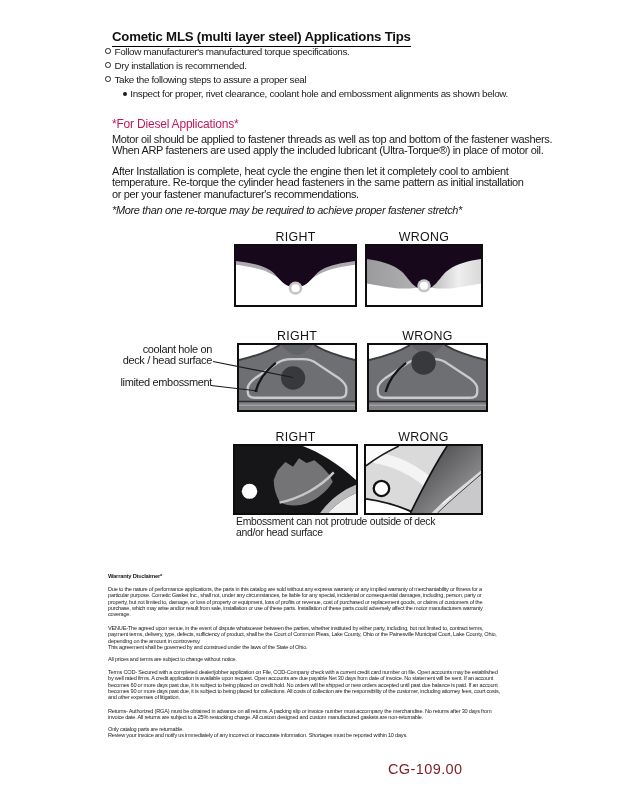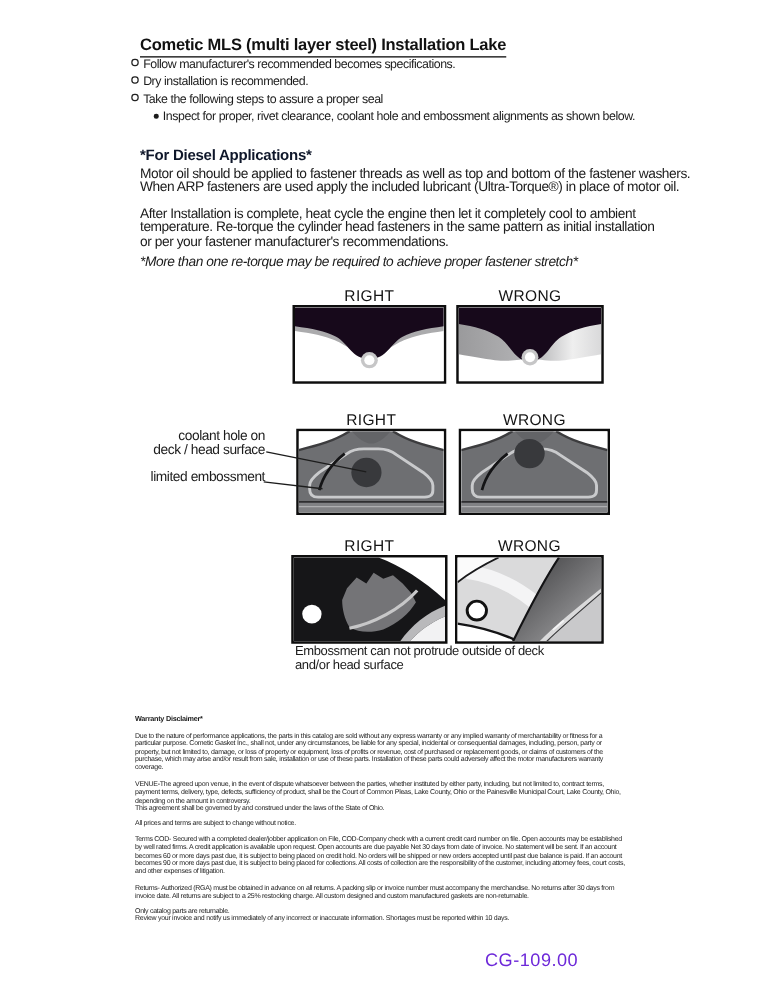--- a/index.html
+++ b/index.html
@@ -9,43 +9,43 @@
   .pre{white-space:pre-line;}
   .page-title{font-size:13.2px;font-weight:bold;letter-spacing:-0.2px;color:#111;
               border-bottom:1.6px solid #000;padding-bottom:2px;display:inline-block;}
   .bullets{font-size:9.9px;letter-spacing:-0.35px;line-height:14px;}
   .bullet-line{white-space:nowrap;}
   .sub{padding-left:18px;}
   .ring{display:inline-block;width:3.5px;height:3.5px;border:1px solid #222;border-radius:50%;
         margin-right:4px;vertical-align:1.5px;}
   .dot{display:inline-block;width:3.8px;height:3.8px;background:#1b1b1b;border-radius:50%;
        margin-right:3.5px;vertical-align:1.5px;}
-  .sec-heading{font-size:12px;font-weight:bold;letter-spacing:-0.2px;color:#0f172a;}
+  .sec-heading{font-size:12px;font-weight:normal;letter-spacing:-0.2px;color:#be185d;}
   .body-text{font-size:11px;letter-spacing:-0.35px;line-height:11.4px;}
   .hdr{font-size:12.4px;letter-spacing:0.3px;color:#141414;text-align:center;}
   .cap{font-size:10.4px;letter-spacing:-0.3px;line-height:11.2px;}
   .lbl{font-size:11px;letter-spacing:-0.35px;line-height:11.3px;text-align:right;}
   .box{position:absolute;box-sizing:border-box;border:2px solid #0d0d0d;background:#fff;}
   .box svg{display:block;width:100%;height:100%;}
   .tiny{font-size:5.6px;letter-spacing:-0.22px;line-height:6.35px;width:392px;color:#242424;}
   .tiny-h{font-size:5.8px;font-weight:bold;letter-spacing:-0.2px;color:#1a1a1a;}
-  .page-code{font-size:14.5px;letter-spacing:0.4px;color:#6d28d9;}
+  .page-code{font-size:14.5px;letter-spacing:0.4px;color:#7f1d1d;}
   .leader{pointer-events:none;}
 </style>
 </head>
 <body>
 
 <div class="page">
 
   <div class="abs" style="left:112px;top:27px;">
-    <span class="page-title">Cometic MLS (multi layer steel) Installation Lake</span>
+    <span class="page-title">Cometic MLS (multi layer steel) Applications Tips</span>
   </div>
 
   <div class="abs bullets" style="left:105px;top:45px;">
-    <div class="bullet-line"><span class="ring"></span><span>Follow manufacturer's recommended becomes specifications.</span></div>
+    <div class="bullet-line"><span class="ring"></span><span>Follow manufacturer's manufactured torque specifications.</span></div>
     <div class="bullet-line"><span class="ring"></span><span>Dry installation is recommended.</span></div>
     <div class="bullet-line"><span class="ring"></span><span>Take the following steps to assure a proper seal</span></div>
     <div class="bullet-line sub"><span class="dot"></span><span>Inspect for proper, rivet clearance, coolant hole and embossment alignments as shown below.</span></div>
   </div>
 
   <div class="abs sec-heading" style="left:112px;top:117px;">*For Diesel Applications*</div>
   <div class="abs body-text pre" style="left:112px;top:134px;">Motor oil should be applied to fastener threads as well as top and bottom of the fastener washers.
 When ARP fasteners are used apply the included lubricant (Ultra-Torque®) in place of motor oil.</div>
   <div class="abs body-text pre" style="left:112px;top:166px;">After Installation is complete, heat cycle the engine then let it completely cool to ambient
 temperature. Re-torque the cylinder head fasteners in the same pattern as initial installation

